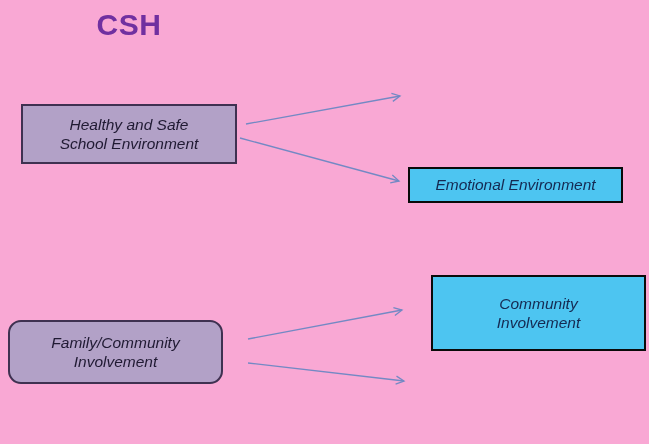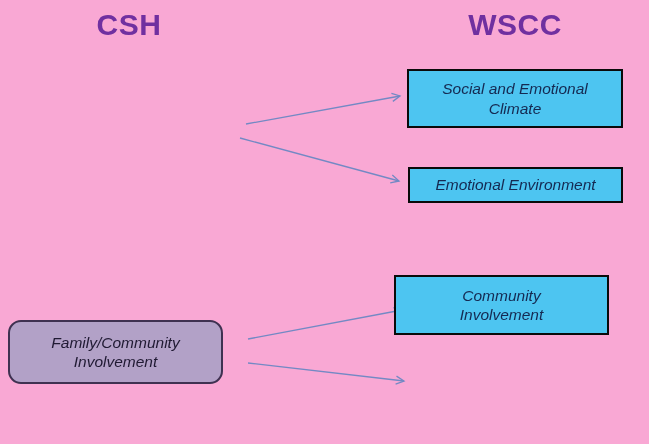--- a/index.html
+++ b/index.html
@@ -41,56 +41,55 @@
   }
   .node.cyan{
     background:#4DC5F1;
     border:2px solid #0a0a0a;
     color:#152A52;
   }
   .n-l1{left:21px; top:104px; width:216px; height:60px;}
   .n-l2{left:8px; top:320px; width:215px; height:64px;border-radius:13px;}
   .n-r1{left:407px; top:69px;  width:216px; height:59px;}
   .n-r2{left:408px; top:167px; width:215px; height:36px;}
-  .n-r3{left:394px; top:275px; width:215px; height:60px;}
+  .n-r3{left:431px; top:275px; width:215px; height:76px;}
   .n-r4{left:412px; top:364px; width:216px; height:45px;}
   svg.arrows{
     position:absolute;
     left:0;top:0;
     width:649px;height:444px;
     pointer-events:none;
   }
 </style>
 </head>
 <body>
 
 <div class="canvas">
 
   <div class="col-header left">CSH</div>
 
-  <div class="col-header right">WSCC</div>
 
   <svg class="arrows" viewBox="0 0 649 444" xmlns="http://www.w3.org/2000/svg">
     <defs>
       <marker id="openArrow" markerWidth="12" markerHeight="12" refX="9" refY="5" orient="auto" markerUnits="userSpaceOnUse">
         <path d="M1,1 L9,5 L1,9" fill="none" stroke="#7389C4" stroke-width="1.3"></path>
       </marker>
     </defs>
     <line x1="246" y1="124" x2="400" y2="96" stroke="#7389C4" stroke-width="1.3" marker-end="url(#openArrow)"></line>
     <line x1="240" y1="138" x2="399" y2="181" stroke="#7389C4" stroke-width="1.3" marker-end="url(#openArrow)"></line>
     <line x1="248" y1="339" x2="402" y2="310" stroke="#7389C4" stroke-width="1.3" marker-end="url(#openArrow)"></line>
     <line x1="248" y1="363" x2="404" y2="381" stroke="#7389C4" stroke-width="1.3" marker-end="url(#openArrow)"></line>
   </svg>
 
+  <div class="node purple n-l1">Healthy and Safe
+School Environment</div>
 
   <div class="node purple n-l2">Family/Community
 Involvement</div>
 
-  <div class="node cyan n-r1">Social and Emotional
-Climate</div>
 
   <div class="node cyan n-r2">Emotional Environment</div>
 
   <div class="node cyan n-r3">Community
 Involvement</div>
 
 
 </div>
 
 </body></html>

